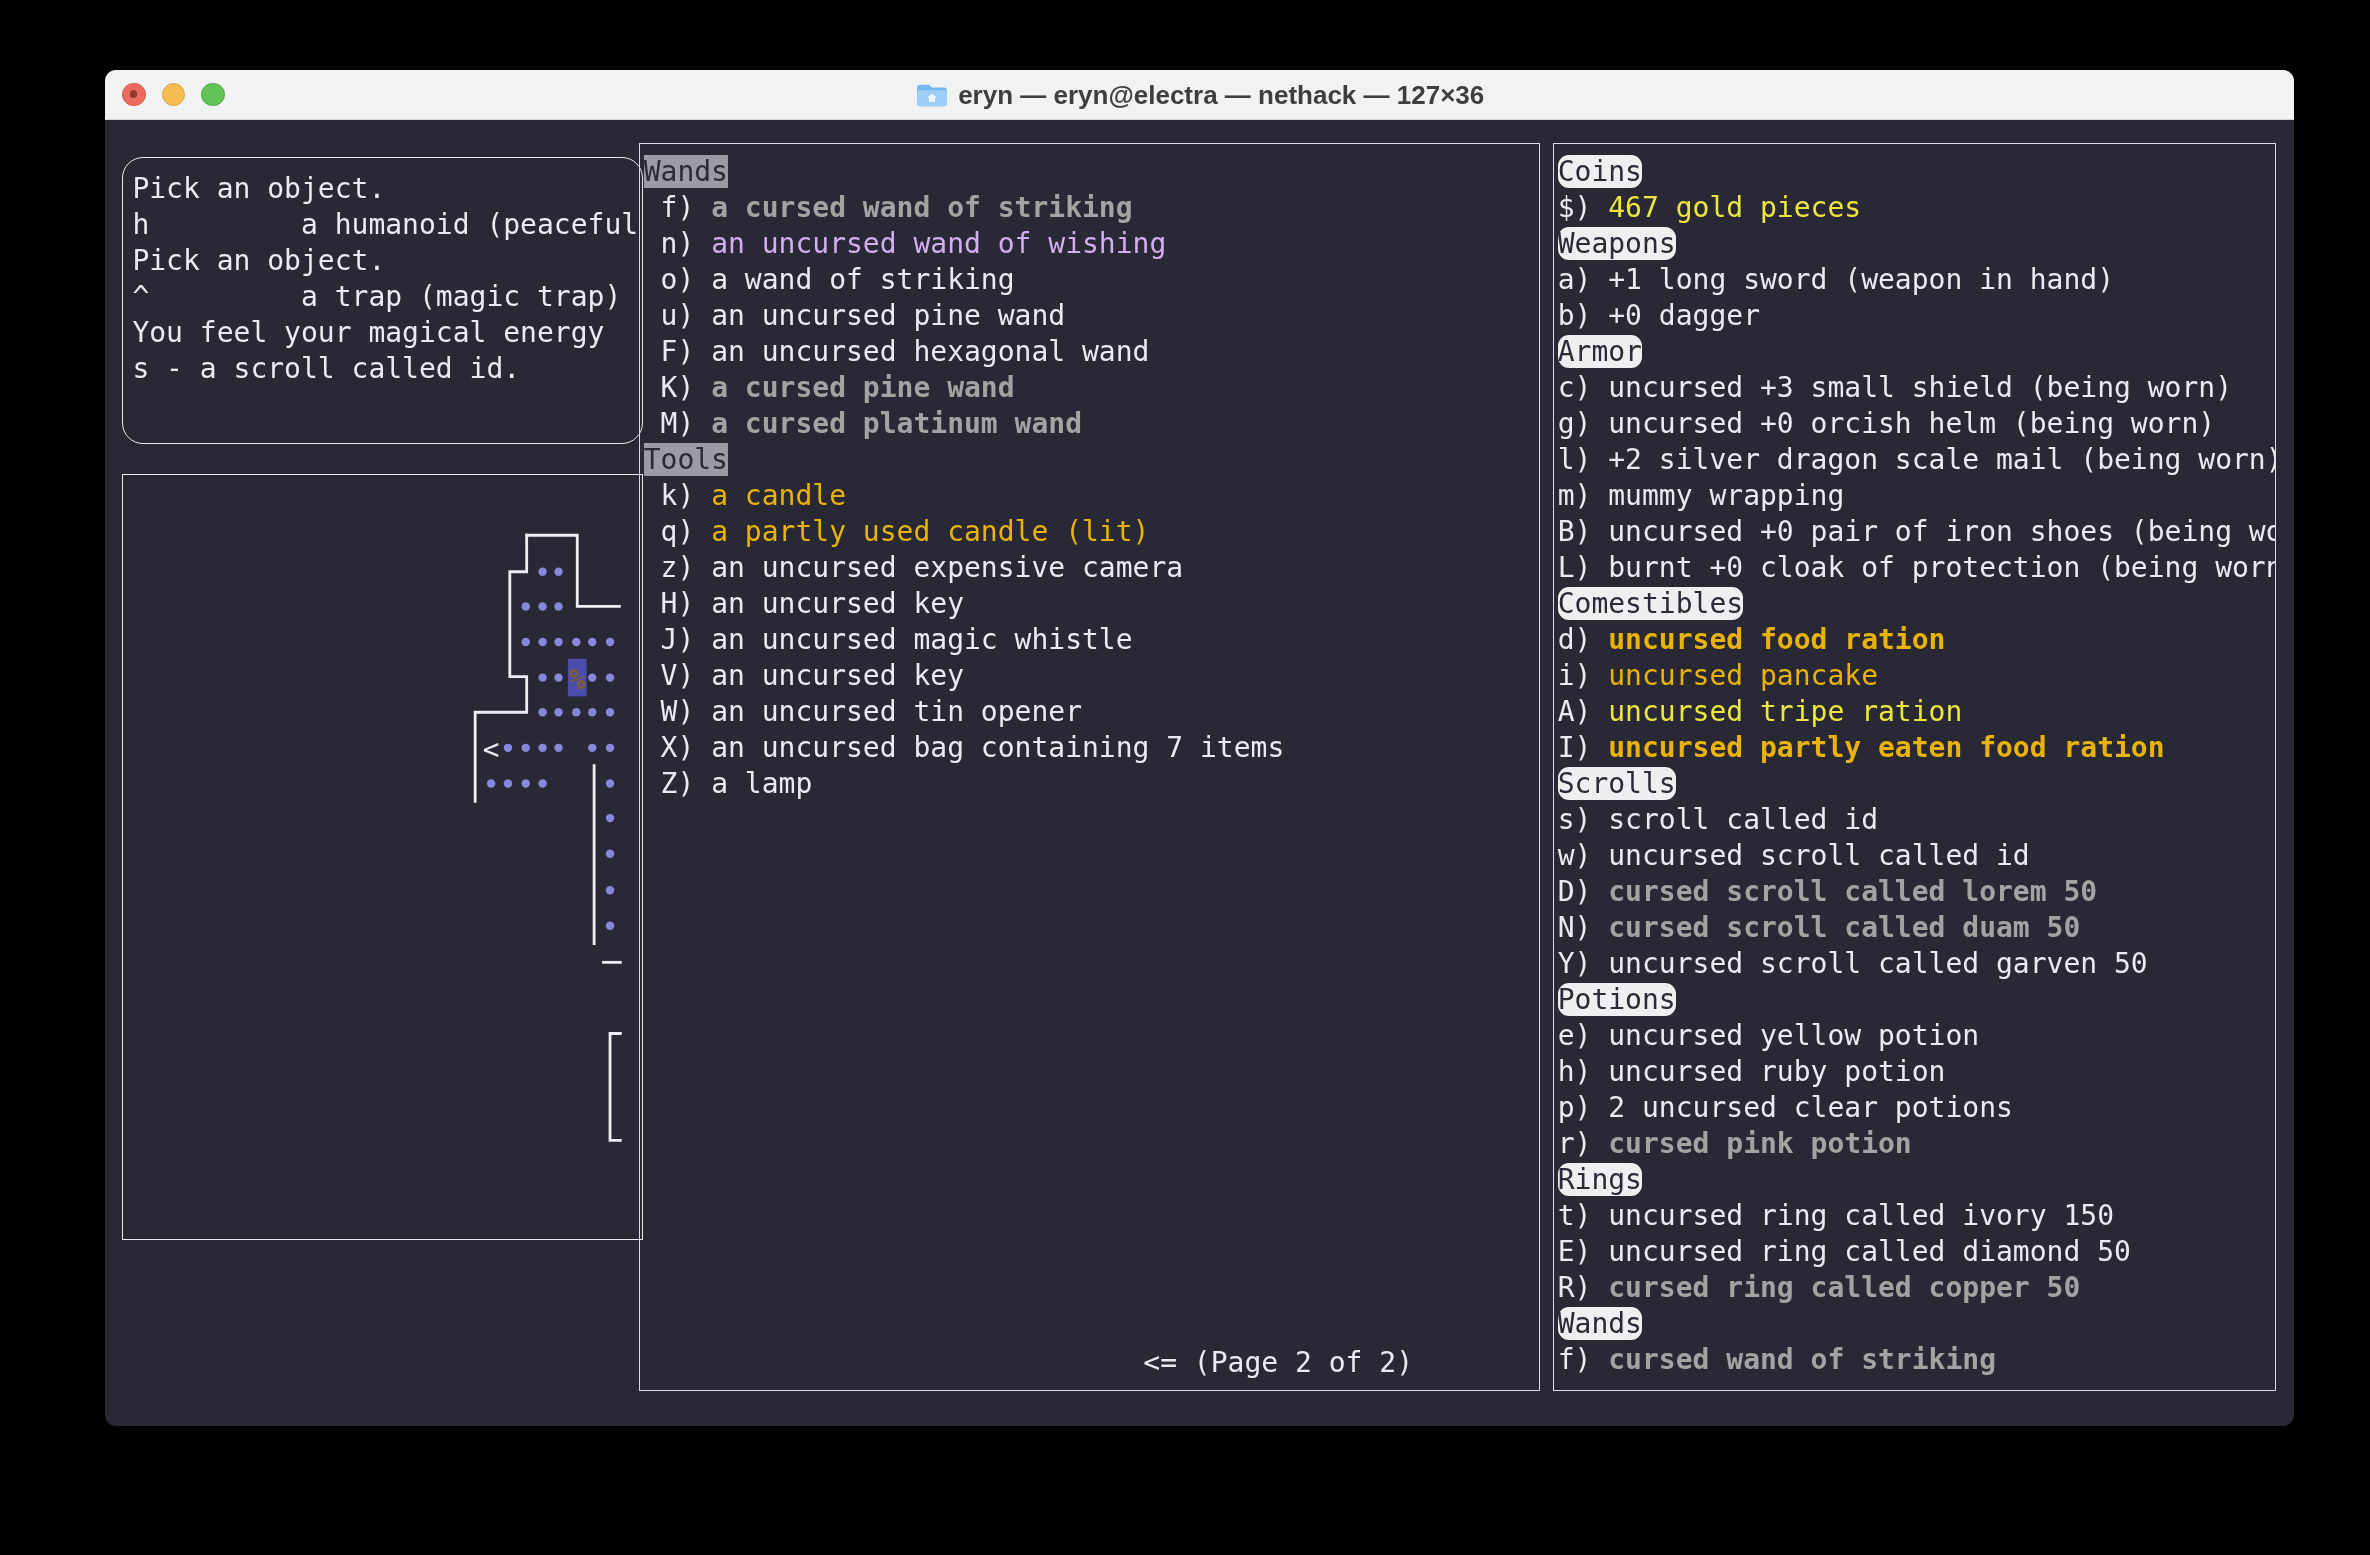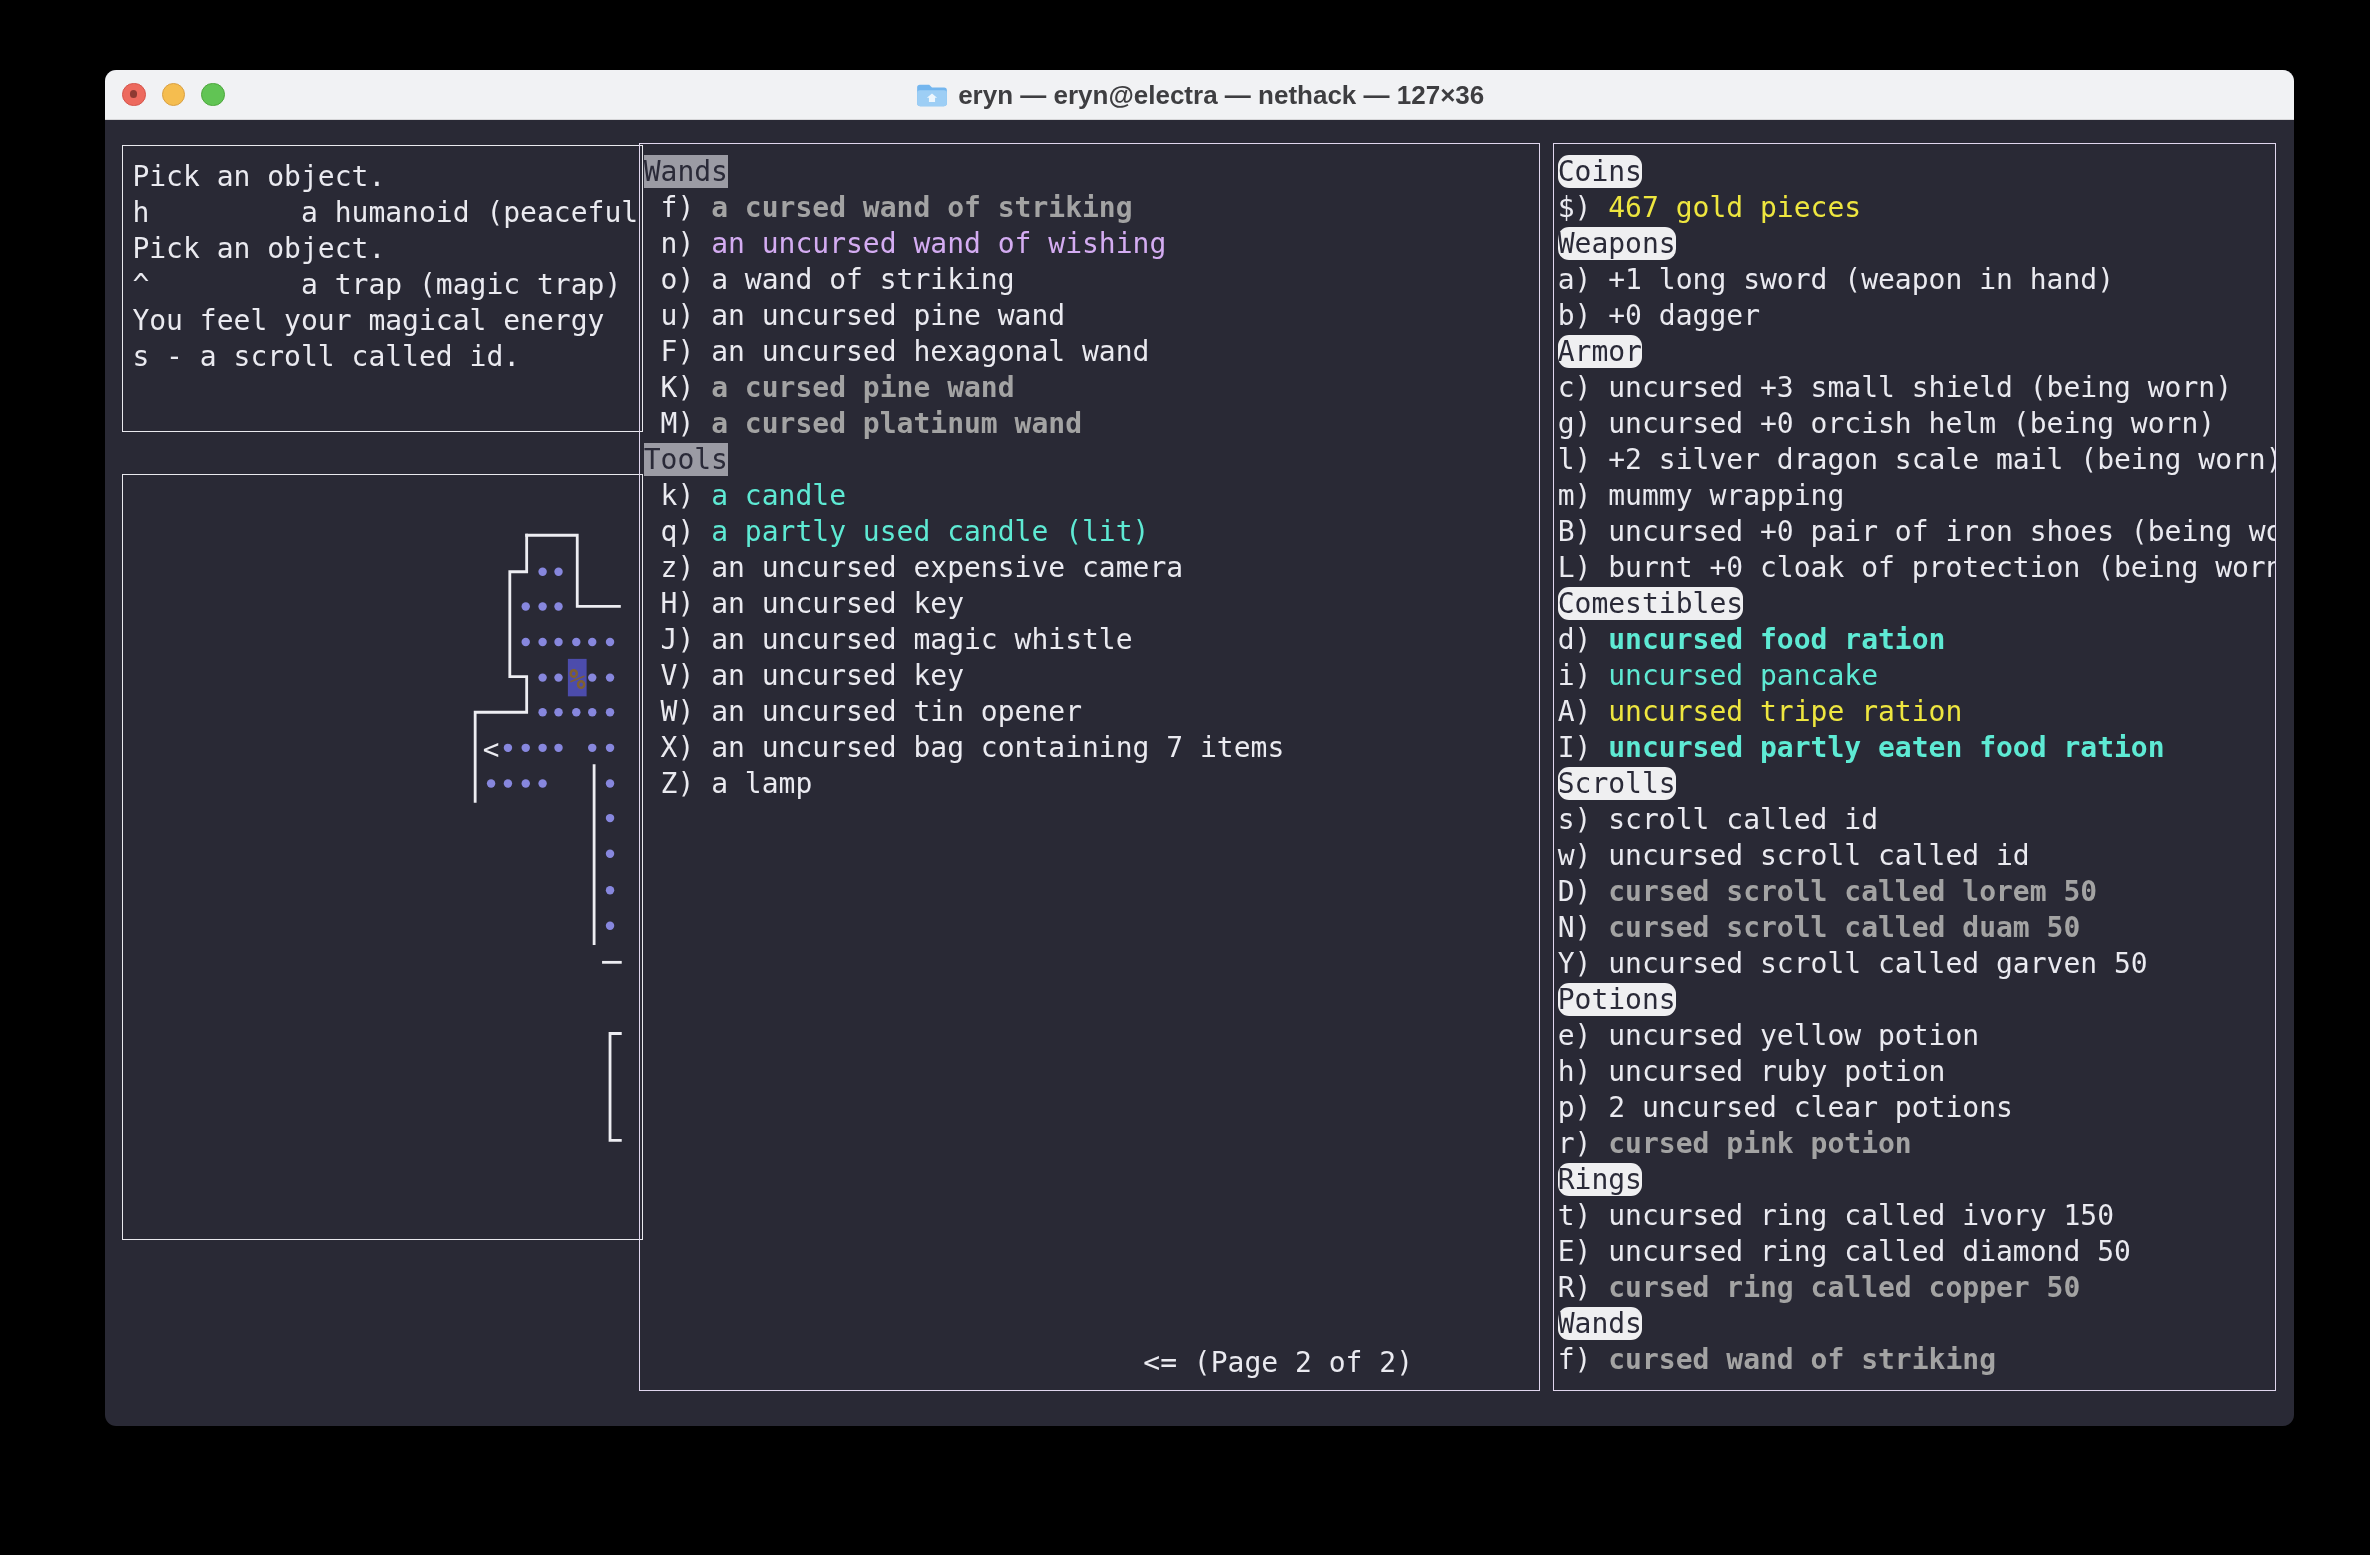--- a/index.html
+++ b/index.html
@@ -13,35 +13,35 @@
   .tl.red{background:#ED6A5E;border:0.9px solid #D5554B;}
   .tl.red::after{content:"";position:absolute;left:6.6px;top:6.6px;width:7.5px;height:7.5px;border-radius:50%;background:#8E3A32;}
   .tl.yellow{background:#F5BD4F;border:0.9px solid #D9A043;}
   .tl.green{background:#61C454;border:0.9px solid #4DA73C;}
   .titlewrap{display:flex;align-items:center;gap:9.4px;font:700 26px/26px "Liberation Sans",sans-serif;color:#3E3E41;}
   .term{position:absolute;left:0;top:50px;width:2189px;height:1311px;
         font:28px/36px "DejaVu Sans Mono",monospace;color:#EAEAF0;}
   pre{margin:0;white-space:pre;overflow:hidden;font:inherit;}
   .box{position:absolute;border:1.9px solid #E9E9EE;box-sizing:border-box;}
   .menu{position:absolute;border:1.9px solid #E0D6EE;box-sizing:border-box;}
-  .msg-box{left:17px;top:25px;width:521px;height:287px;}
+  .msg-box{left:17px;top:37px;width:521px;height:287px;border-radius:21px;}
   .msg-box pre{padding:13px 0 0 9.4px;}
   .map-box{left:17px;top:354px;width:521px;height:766px;}
   .status-box{left:17px;top:1163px;width:521px;height:116px;}
   .status-box pre{padding:15px 0 0 9.4px;}
   .mid-menu{left:534px;top:23.4px;width:901px;height:1248px;}
   .mid-menu pre{padding:9.4px 0 0 3.7px;}
   .right-menu{left:1448px;top:23.4px;width:723px;height:1248px;}
   .right-menu pre{padding:9.4px 0 0 3.7px;}
   .pageline{position:absolute;right:126px;bottom:9.4px;}
   .hd.dim{background:#9B9BA4;color:#2A2A38;}
   .hd.bright{background:#EFEFF1;color:#2A2A38;border-radius:11px;}
   .c-pink{color:#a3a3a3;}
   .c-lavender{color:#D4ACF2;}
-  .c-green{color:#5eead4;}
+  .c-green{color:#eab308;}
   .c-yellow{color:#EEE63F;}
   .b{font-weight:700;}
   .namebar{background:#92EFB3;color:#25253A;}
   svg.map{display:block;}
   .wall{stroke:#EDEDF2;stroke-width:3;fill:none;stroke-linecap:square;}
   .dot{fill:#8787DE;}
   .mapglyph{font:29.5px "DejaVu Sans Mono",monospace;fill:#EDEDF2;}
 </style>
 </head>
 <body>

